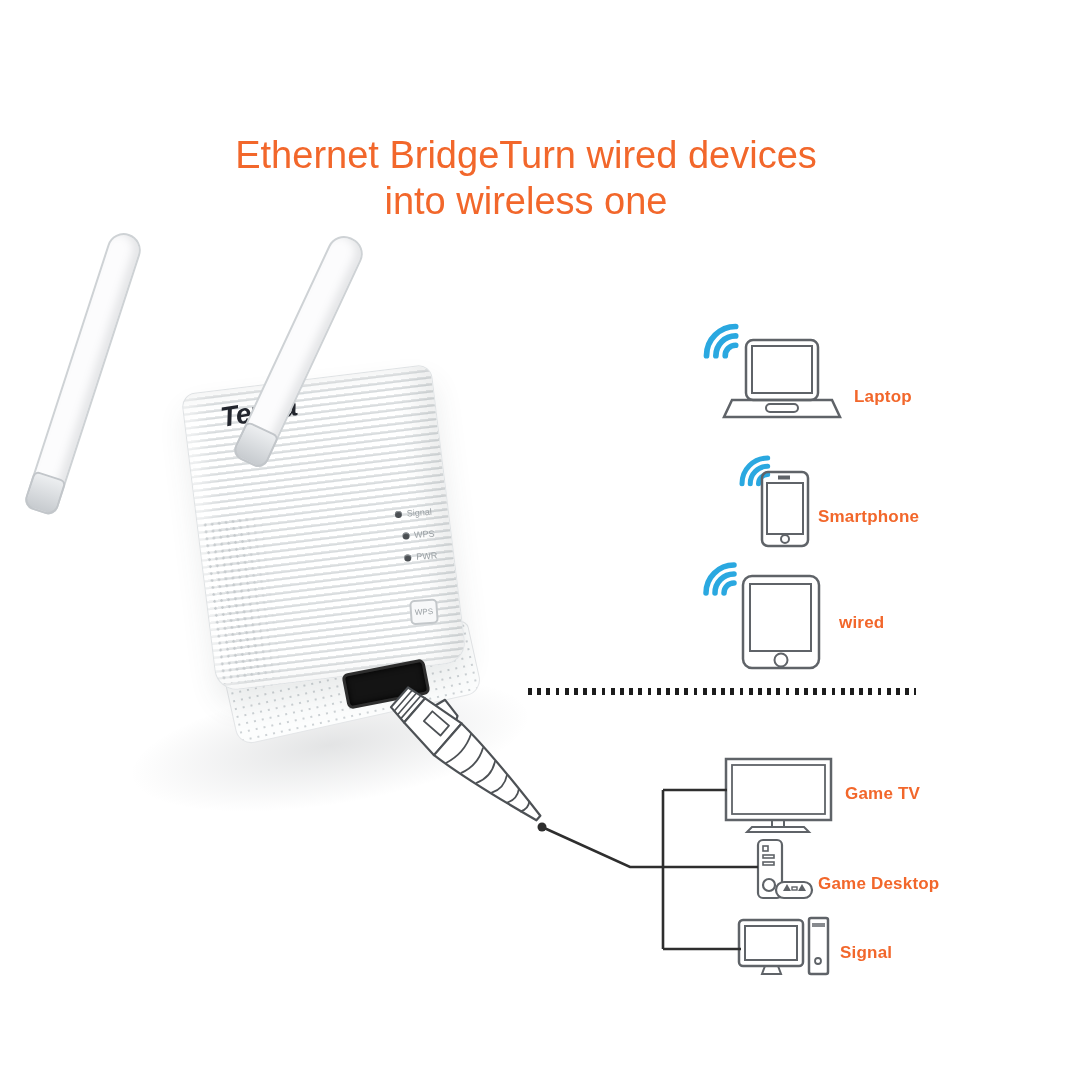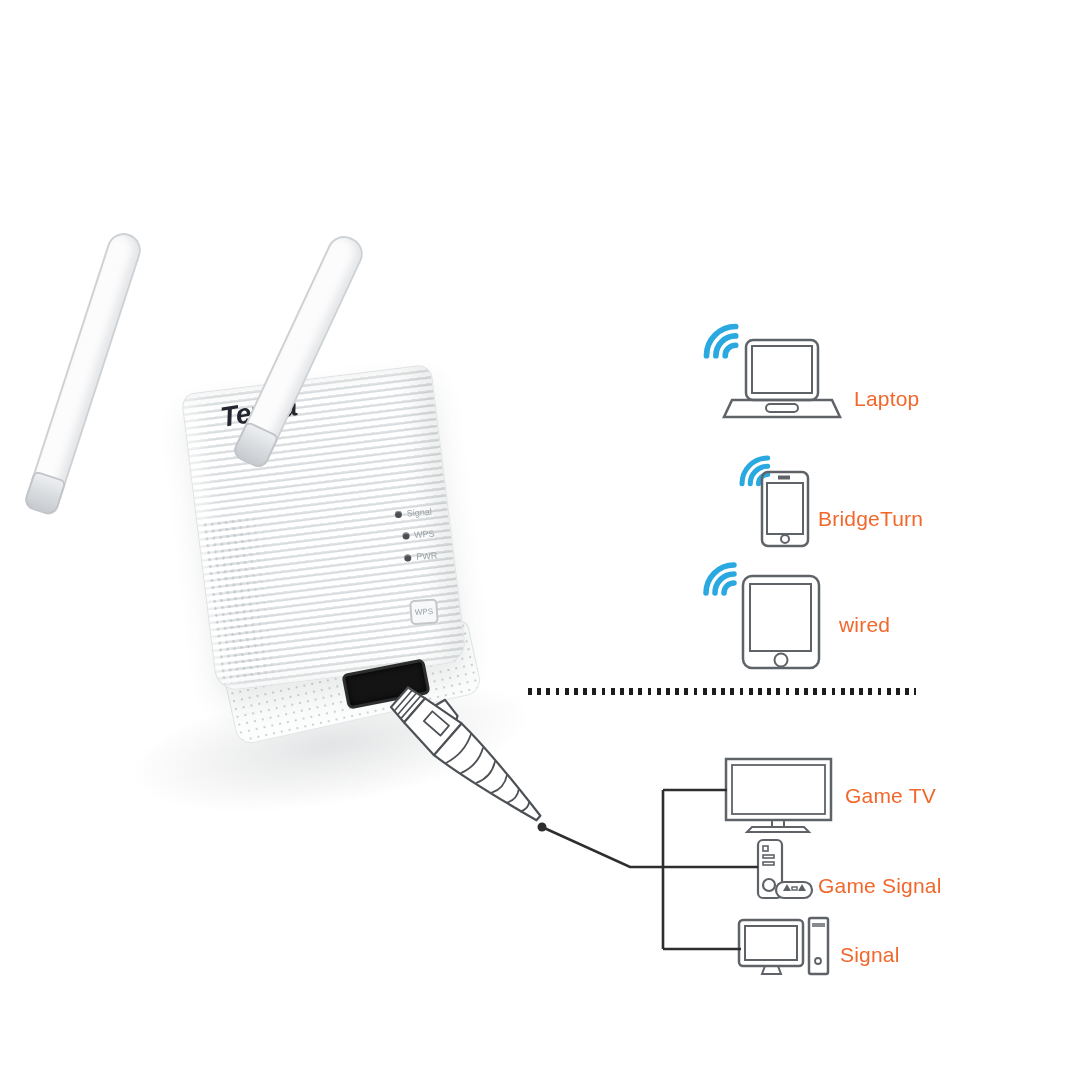--- a/index.html
+++ b/index.html
@@ -73,38 +73,42 @@
     border:2px solid #c3c7ca;border-radius:5px;display:flex;align-items:center;justify-content:center;
     font-size:8px;color:#9aa0a4;background:#f7f8f9;transform:rotate(3deg);
   }
   .eth-port{
     position:absolute;left:344px;top:666px;width:84px;height:36px;z-index:4;
     background:#141414;border:3px solid #2e2e2e;border-radius:6px;
     transform:rotate(-11deg);
     box-shadow:inset 0 0 6px #000;
   }
   .dev-label{
-    position:absolute;color:var(--accent);font-size:21px;font-weight:400;letter-spacing:.2px;z-index:2;white-space:nowrap;
+    position:absolute;color:var(--accent);font-size:17px;font-weight:700;letter-spacing:.2px;z-index:2;white-space:nowrap;
   }
   .wifi-icon{color:var(--wifi-blue);position:absolute;z-index:2;}
   .device-icon{color:var(--icon-gray);position:absolute;z-index:2;}
   .dashed-divider{
     position:absolute;left:528px;top:688px;width:388px;height:7px;z-index:2;
     background:repeating-linear-gradient(90deg,#1c1c1c 0 3.8px, transparent 3.8px 9.2px);
   }
   .overlay{
     position:absolute;left:0;top:0;width:1080px;height:1080px;z-index:6;
     color:var(--line-dark);pointer-events:none;
   }
 </style>
 </head>
 <body>
 
 <div class="canvas">
 
+  <div class="headline">
+    <div>Ethernet BridgeTurn wired devices</div>
+    <div>into wireless one</div>
+  </div>
 
   <div class="device-shadow"></div>
 
   <div class="antenna antenna-left">
     <div class="hinge"></div>
   </div>
   <div class="antenna antenna-right">
     <div class="hinge"></div>
   </div>
 
@@ -157,21 +161,21 @@
     </g>
   </svg>
   <svg class="device-icon" style="left:758px;top:470px" width="56" height="80" viewBox="0 0 56 80">
     <g fill="none" stroke="currentColor" stroke-width="2.5">
       <rect x="4" y="2" width="46" height="74" rx="6"></rect>
       <rect x="9" y="13" width="36" height="51" stroke-width="2"></rect>
       <rect x="20" y="5.5" width="12" height="4" fill="currentColor" stroke="none"></rect>
       <circle cx="27" cy="69" r="4" stroke-width="2"></circle>
     </g>
   </svg>
-  <span class="dev-label" style="left:818px;top:507px">BridgeTurn</span>
+  <span class="dev-label" style="left:818px;top:507px">Smartphone</span>
 
   <svg class="wifi-icon" style="left:694px;top:553px" width="48" height="48" viewBox="0 0 48 48">
     <g fill="none" stroke="currentColor" stroke-width="5.5" stroke-linecap="round">
       <path d="M30,40 A10,10 0 0 1 40,30"></path>
       <path d="M21,40 A19,19 0 0 1 40,21"></path>
       <path d="M12,40 A28,28 0 0 1 40,12"></path>
     </g>
   </svg>
   <svg class="device-icon" style="left:740px;top:574px" width="84" height="100" viewBox="0 0 84 100">
     <g fill="none" stroke="currentColor" stroke-width="2.5">
@@ -200,21 +204,21 @@
       <rect x="11" y="8" width="5" height="5" stroke-width="1.6"></rect>
       <rect x="11" y="17" width="11" height="3" stroke-width="1.6"></rect>
       <rect x="11" y="24" width="11" height="3" stroke-width="1.6"></rect>
       <circle cx="17" cy="47" r="6"></circle>
       <rect x="24" y="44" width="36" height="16" rx="8" fill="#ffffff"></rect>
       <path d="M31,53 L39,53 L35,46 Z" fill="currentColor" stroke="none"></path>
       <path d="M46,53 L54,53 L50,46 Z" fill="currentColor" stroke="none"></path>
       <rect x="40" y="49" width="5" height="3" stroke-width="1.4"></rect>
     </g>
   </svg>
-  <span class="dev-label" style="left:818px;top:874px">Game Signal</span>
+  <span class="dev-label" style="left:818px;top:874px">Game Desktop</span>
 
   <svg class="device-icon" style="left:737px;top:916px" width="94" height="62" viewBox="0 0 94 62">
     <g fill="none" stroke="currentColor" stroke-width="2.5">
       <rect x="2" y="4" width="64" height="46" rx="4"></rect>
       <rect x="8" y="10" width="52" height="34" stroke-width="2"></rect>
       <path d="M28,50 L41,50 L44,58 L25,58 Z" stroke-width="2"></path>
       <rect x="72" y="2" width="19" height="56" rx="2"></rect>
       <rect x="75" y="7" width="13" height="4" fill="currentColor" stroke="none" opacity="0.75"></rect>
       <circle cx="81" cy="45" r="3" stroke-width="1.8"></circle>
     </g>

